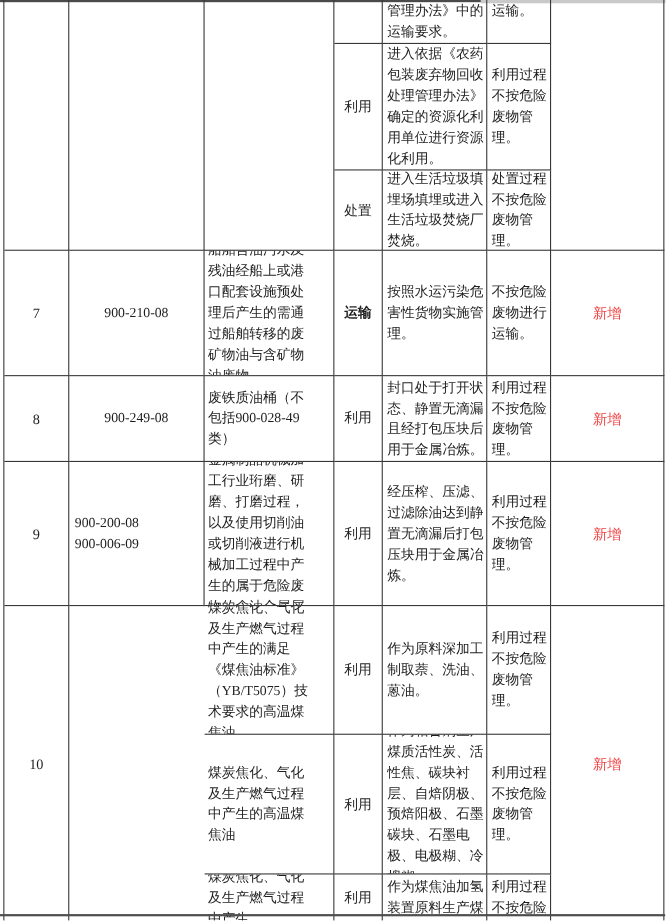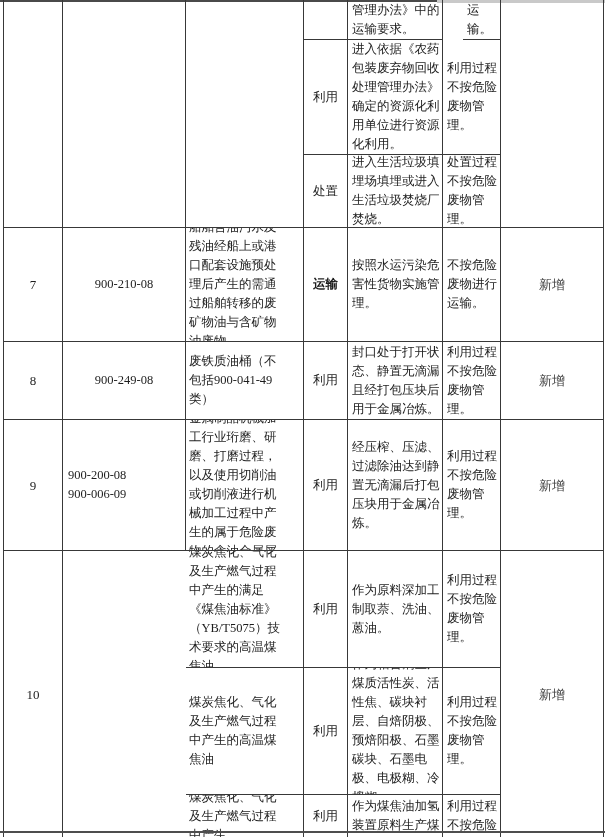--- a/index.html
+++ b/index.html
@@ -36,59 +36,59 @@
     overflow:hidden;
   }
   .cell.no-bb{border-bottom:none;}
   .codes{justify-content:flex-start;text-align:right;padding-left:5px;white-space:pre-line;}
   .codes-center{justify-content:center;text-align:center;}
   .desc{justify-content:flex-start;text-align:left;padding:1px 17px 1px 3px;}
   .req{justify-content:flex-start;text-align:left;padding:1px 2px 1px 4px;}
   .mgmt{justify-content:flex-start;text-align:left;padding:1px 1px 1px 4px;}
   .seq{justify-content:center;text-align:center;font-size:13px;}
   .type{justify-content:center;text-align:center;}
-  .status{justify-content:center;text-align:center;color:#404040;font-size:13px;}
+  .status{justify-content:center;text-align:center;color:#ef4444;font-size:13px;}
 </style>
 </head>
 <body>
 
 <div id="page">
   <div id="top-edge"></div>
   <div id="top-edge-right"></div>
 
   <div id="waste-table">
 
     <div class="cell seq" style="grid-column:1;grid-row:1/span 3;"></div>
     <div class="cell codes-center" style="grid-column:2;grid-row:1/span 3;"></div>
     <div class="cell desc" style="grid-column:3;grid-row:1/span 3;"></div>
 
     <div class="cell type" style="grid-column:4;grid-row:1;"></div>
     <div class="cell req" style="grid-column:5;grid-row:1;align-items:flex-start;">管理办法》中的运输要求。</div>
-    <div class="cell mgmt" style="grid-column:6;grid-row:1;align-items:flex-start;margin-left:20px;">运输。</div>
+    <div class="cell mgmt" style="grid-column:6;grid-row:1;align-items:flex-start;">运输。</div>
     <div class="cell status" style="grid-column:7;grid-row:1/span 3;"></div>
 
     <div class="cell type" style="grid-column:4;grid-row:2;">利用</div>
     <div class="cell req" style="grid-column:5;grid-row:2;">进入依据《农药包装废弃物回收处理管理办法》确定的资源化利用单位进行资源化利用。</div>
     <div class="cell mgmt" style="grid-column:6;grid-row:2;">利用过程不按危险废物管理。</div>
 
     <div class="cell type" style="grid-column:4;grid-row:3;">处置</div>
     <div class="cell mgmt" style="grid-column:6;grid-row:3;">处置过程不按危险废物管理。</div>
     <div class="cell req" style="grid-column:5;grid-row:3;">进入生活垃圾填埋场填埋或进入生活垃圾焚烧厂焚烧。</div>
 
     <div class="cell seq" style="grid-column:1;grid-row:4;">7</div>
     <div class="cell codes-center" style="grid-column:2;grid-row:4;">900-210-08</div>
     <div class="cell desc" style="grid-column:3;grid-row:4;">船舶含油污水及残油经船上或港口配套设施预处理后产生的需通过船舶转移的废矿物油与含矿物油废物</div>
     <div class="cell type" style="grid-column:4;grid-row:4;font-weight:bold;">运输</div>
     <div class="cell req" style="grid-column:5;grid-row:4;">按照水运污染危害性货物实施管理。</div>
     <div class="cell mgmt" style="grid-column:6;grid-row:4;">不按危险废物进行运输。</div>
     <div class="cell status" style="grid-column:7;grid-row:4;">新增</div>
 
     <div class="cell seq" style="grid-column:1;grid-row:5;">8</div>
     <div class="cell codes-center" style="grid-column:2;grid-row:5;">900-249-08</div>
-    <div class="cell desc" style="grid-column:3;grid-row:5;">废铁质油桶（不包括900-041-49类）</div>
+    <div class="cell desc" style="grid-column:3;grid-row:5;">废铁质油桶（不包括900-028-49类）</div>
     <div class="cell type" style="grid-column:4;grid-row:5;">利用</div>
     <div class="cell req" style="grid-column:5;grid-row:5;">封口处于打开状态、静置无滴漏且经打包压块后用于金属冶炼。</div>
     <div class="cell mgmt" style="grid-column:6;grid-row:5;">利用过程不按危险废物管理。</div>
     <div class="cell status" style="grid-column:7;grid-row:5;">新增</div>
 
     <div class="cell seq" style="grid-column:1;grid-row:6;">9</div>
     <div class="cell codes" style="grid-column:2;grid-row:6;">900-200-08
 900-006-09</div>
     <div class="cell desc" style="grid-column:3;grid-row:6;">金属制品机械加工行业珩磨、研磨、打磨过程，以及使用切削油或切削液进行机械加工过程中产生的属于危险废物的含油金属屑</div>
     <div class="cell type" style="grid-column:4;grid-row:6;">利用</div>

